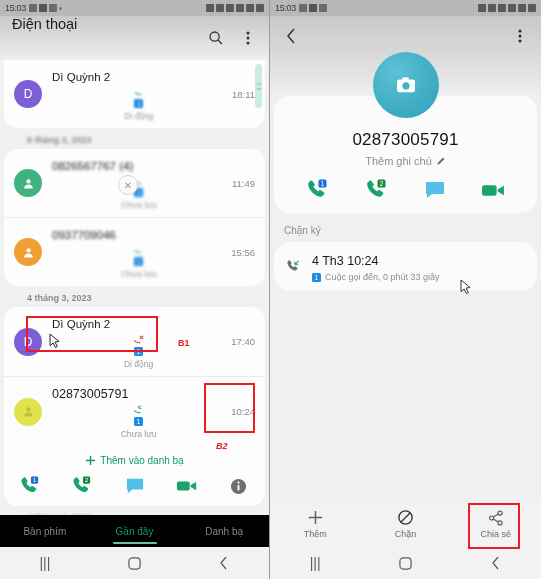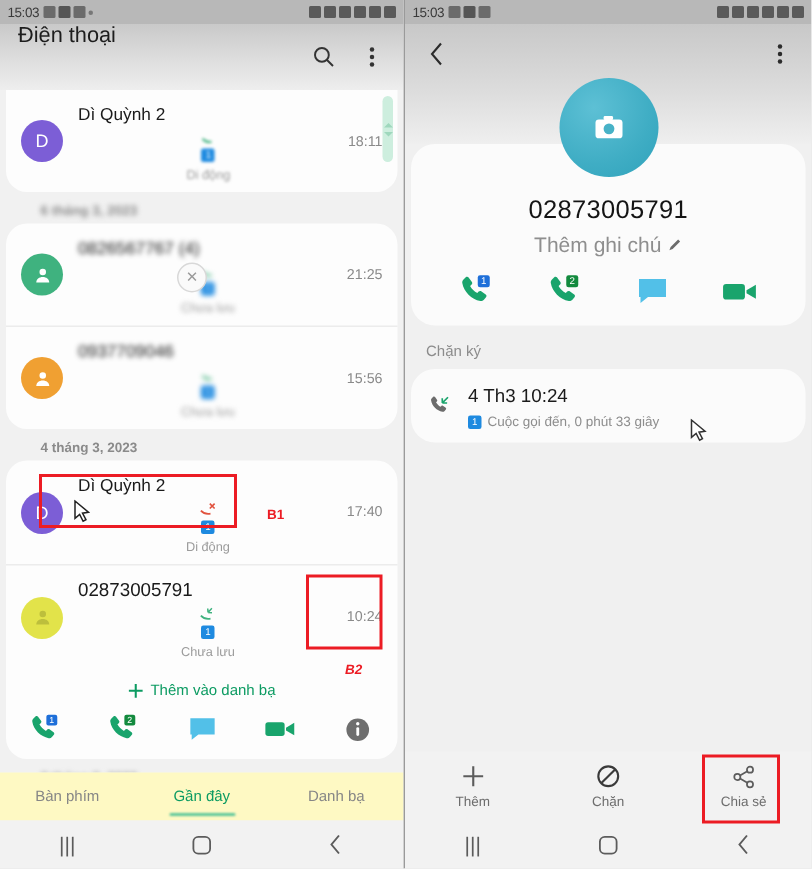--- a/index.html
+++ b/index.html
@@ -86,21 +86,21 @@
     display: flex; flex-direction: column; align-items: center; justify-content: center; gap: 3px;
   }
   .scrollbar span { display: block; width: 0; height: 0;
     border-left: 3px solid transparent; border-right: 3px solid transparent; }
   .scrollbar .up { border-bottom: 3.5px solid #9fd8bd; }
   .scrollbar .dn { border-top: 3.5px solid #9fd8bd; }
 
   
   .tabbar {
     position: absolute; left: 0; right: 0; bottom: 32px; height: 32px;
-    display: flex; align-items: center; background: #fef9c3;
+    display: flex; align-items: center; background: #000000;
   }
   .tab { flex: 1 1 0; text-align: center; font-size: 10px; color: #868686; position: relative; }
   .tab.active { color: #0c9b62; }
   .tab .underline {
     position: absolute; left: 50%; transform: translateX(-50%);
     bottom: -7px; width: 44px; height: 2px; background: #5ec79b;
     border-radius: 1px; filter: blur(0.6px);
   }
 
   
@@ -123,21 +123,21 @@
     padding: 34px 0 10px; text-align: center; position: relative;
   }
   .big-avatar {
     position: absolute; top: -44px; left: 50%; transform: translateX(-50%);
     width: 66px; height: 66px; border-radius: 50%;
     background: radial-gradient(circle at 35% 30%, #5dc0d5 0%, #3fadc4 60%, #2fa2bb 100%);
     display: flex; align-items: center; justify-content: center;
   }
   .contact-number { font-size: 17px; color: #141414; letter-spacing: 0.2px; }
   .contact-note {
-    margin-top: 5px; font-size: 14px; color: #8e8e8e;
+    margin-top: 5px; font-size: 11px; color: #8e8e8e;
     display: flex; align-items: center; justify-content: center; gap: 4px;
   }
   .contact-actions { display: flex; margin-top: 12px; padding: 0 14px 2px; }
   .contact-actions .act { flex: 1 1 0; display: flex; align-items: center; justify-content: center; }
 
   .section-label { font-size: 10px; color: #8c8c8c; padding: 12px 14px 6px; }
   .log-card { background: #fbfbfb; border-radius: 16px; margin: 0 4px; padding: 9px 12px; display: flex; align-items: center; }
   .log-icon { width: 20px; flex: 0 0 auto; padding-top: 3px; }
   .log-main { margin-left: 6px; }
   .log-time { font-size: 12.5px; color: #1b1b1b; }
@@ -248,21 +248,21 @@
           <span class="row-main">
             <span class="row-name blurred">0826567767 (4)</span>
             <span class="row-sub blurred">
               <svg width="10" height="9" viewBox="0 0 10 9">
                   <path d="M1 5.5c1.6 1.8 4.3 2.4 6 2" fill="none" stroke="#3fb27f" stroke-width="1.3"></path>
                 </svg>
               <span class="simbadge">1</span>
               <span class="row-sub-text">Chưa lưu</span>
             </span>
           </span>
-          <span class="row-time">21:25</span>
+          <span class="row-time">11:49</span>
         </div>
         <div class="row">
           <span class="avatar" style="background:#f0a032">
             <svg width="13" height="13" viewBox="0 0 24 24">
                 <circle cx="12" cy="8" r="4" fill="#fff"></circle>
                 <path d="M4 21c0-4.4 3.6-7 8-7s8 2.6 8 7z" fill="#fff"></path>
               </svg>
           </span>
           <span class="row-main">
             <span class="row-name blurred">0937709046</span>
@@ -385,21 +385,21 @@
         </div>
       </div>
 
       <div class="close-chip" style="left:118px; top:115px;">✕</div>
     </div>
 
     <div class="anno-box" style="left:26px; top:316px; width:132px; height:36px;"></div>
     <span class="anno-label" style="left:178px; top:338px;">B1</span>
 
     <div class="anno-box" style="left:204px; top:383px; width:51px; height:50px;"></div>
-    <span class="anno-label" style="left:230px; top:441px;font-style:italic;">B2</span>
+    <span class="anno-label" style="left:216px; top:441px;font-style:italic;">B2</span>
 
     <span class="cursor" style="left:49px; top:333px;">
       <svg width="12" height="16" viewBox="0 0 12 16">
           <path d="M1 1l9 7.5-4 .6 2.3 4.4-1.9 1-2.3-4.5L1 12.6z" fill="#fff" stroke="#222" stroke-width="1"></path>
         </svg>
     </span>
 
     <div class="tabbar">
       <span class="tab">
         <span>Bàn phím</span>

